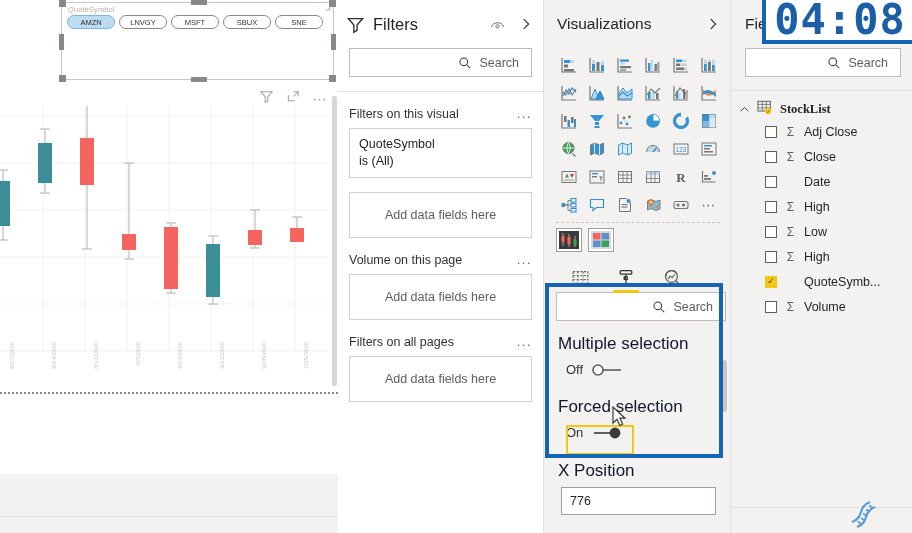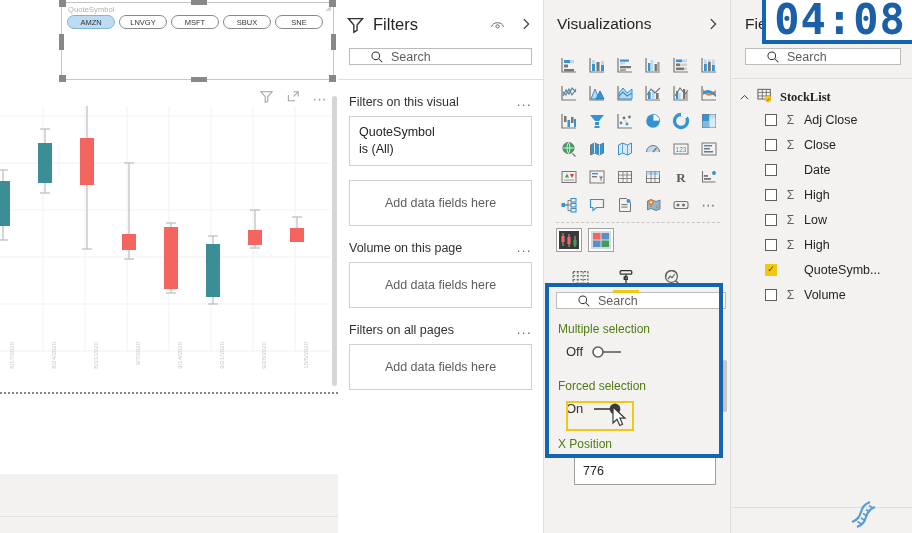--- a/index.html
+++ b/index.html
@@ -92,22 +92,22 @@
     position: absolute; left: 338px; top: 0; width: 206px; height: 533px;
     background: #ffffff; border-right: 1px solid #e1dfdd;
   }
   #filters-header {
     display: flex; align-items: center; height: 48px; padding: 0 10px 0 8px;
   }
   #filters-title { font-size: 16.5px; color: #252423; margin-left: 8px; flex: 1; }
   .hdr-ico { color: #605e5c; display: flex; align-items: center; }
   #filters-search-wrap { padding: 0 11px; }
   .search-box {
-    display: flex; align-items: center; height: 17px;
-    border: 1px solid #bebbb8; background: #fff; padding: 0 20px; gap: 7px;
+    display: flex; align-items: center; height: 29px;
+    border: 1px solid #bebbb8; background: #fff; padding: 0 12px; gap: 7px; justify-content: flex-end;
   }
   .search-box .ph { font-size: 12.5px; color: #605e5c; }
   #filters-divider {
     margin-top: 14px; height: 1px; background: #e1dfdd;
   }
   .filter-section { padding: 14px 11px 0 11px; }
   .filter-section-head {
     display: flex; align-items: baseline; justify-content: space-between;
     margin-bottom: 7px;
   }
@@ -158,25 +158,25 @@
   }
   .viz-tab { position: relative; width: 26px; height: 26px;
     display: flex; align-items: center; justify-content: center; }
   .viz-tab .ul {
     position: absolute; left: 0; bottom: -3px; width: 26px; height: 3px;
     background: #f2c811; display: none;
   }
   .viz-tab.active .ul { display: block; }
   #fmt-search-wrap { padding: 0 4px 0 12px; }
   #fmt-props { padding: 0 0 0 14px; position: relative; }
-  .prop-label { font-size: 12px; color: #4d7c0f; margin-top: 13px; }
+  .prop-label { font-size: 17px; color: #0f172a; margin-top: 13px; }
   .toggle-row { display: flex; align-items: center; gap: 7px; margin-top: 8px; padding-left: 8px; }
   .toggle-state { font-size: 13px; color: #323130; }
   .prop-input {
-    margin: 6px 14px 0 16px; height: 26px; border: 1px solid #a19f9d;
+    margin: 6px 14px 0 3px; height: 26px; border: 1px solid #a19f9d;
     background: #fff; display: flex; align-items: center; padding: 13px 8px;
     font-size: 12.5px; color: #252423;
   }
   #forced-focus {
     position: absolute; left: 8px; top: 0; width: 68px; height: 30px;
     border: 2px solid #f2c811; pointer-events: none;
   }
   #blue-box {
     position: absolute; left: 545px; top: 283px; width: 178px; height: 175px;
     border: 4px solid #1464b4; pointer-events: none;

